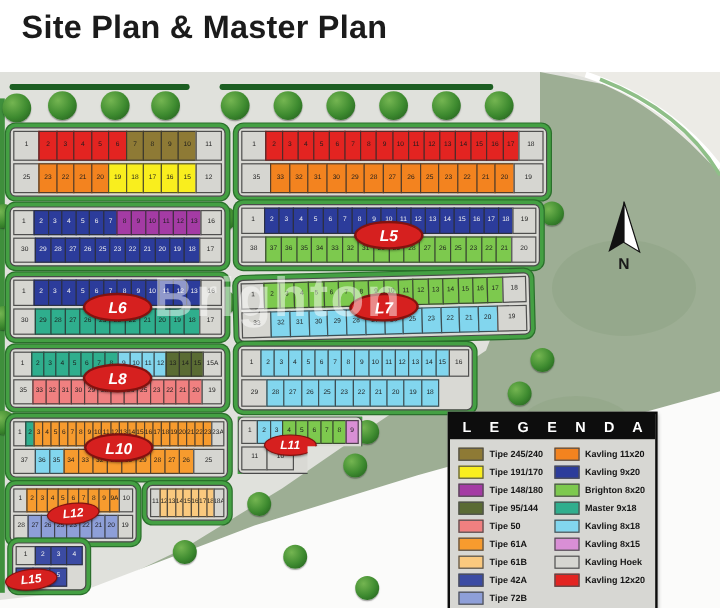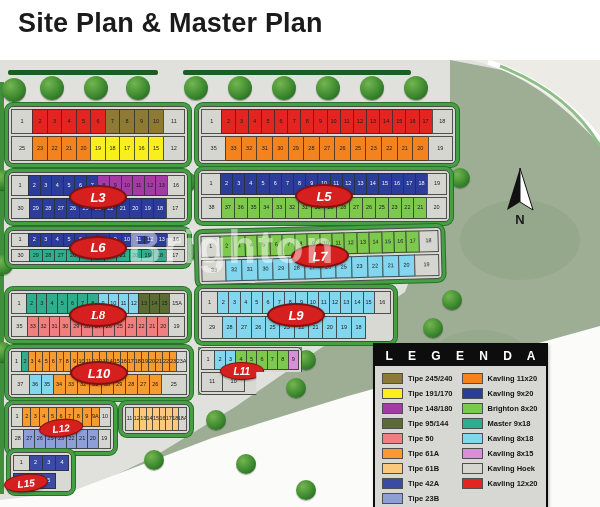--- a/index.html
+++ b/index.html
@@ -199,21 +199,20 @@
           <div class="lot" style="flex-grow: 1; background: rgb(44, 60, 155); color: rgb(243, 243, 243);">26</div>
           <div class="lot" style="flex-grow: 1; background: rgb(44, 60, 155); color: rgb(243, 243, 243);">25</div>
           <div class="lot" style="flex-grow: 1; background: rgb(44, 60, 155); color: rgb(243, 243, 243);">23</div>
           <div class="lot" style="flex-grow: 1; background: rgb(44, 60, 155); color: rgb(243, 243, 243);">22</div>
           <div class="lot" style="flex-grow: 1; background: rgb(44, 60, 155); color: rgb(243, 243, 243);">21</div>
           <div class="lot" style="flex-grow: 1; background: rgb(44, 60, 155); color: rgb(243, 243, 243);">20</div>
           <div class="lot" style="flex-grow: 1; background: rgb(44, 60, 155); color: rgb(243, 243, 243);">19</div>
           <div class="lot" style="flex-grow: 1; background: rgb(44, 60, 155); color: rgb(243, 243, 243);">18</div>
           <div class="lot" style="flex-grow: 1.5; background: rgb(214, 214, 209);">17</div>
         </div>
-        <div class="badge" style="left: 50%; top: 50%;">L3</div>
       </div>
       <div class="block" style="left: 198px; top: 110px; width: 252px; height: 52px;">
         <div class="row">
           <div class="lot" style="flex-grow: 1.6; background: rgb(214, 214, 209);">1</div>
           <div class="lot" style="flex-grow: 1; background: rgb(44, 60, 155); color: rgb(243, 243, 243);">2</div>
           <div class="lot" style="flex-grow: 1; background: rgb(44, 60, 155); color: rgb(243, 243, 243);">3</div>
           <div class="lot" style="flex-grow: 1; background: rgb(44, 60, 155); color: rgb(243, 243, 243);">4</div>
           <div class="lot" style="flex-grow: 1; background: rgb(44, 60, 155); color: rgb(243, 243, 243);">5</div>
           <div class="lot" style="flex-grow: 1; background: rgb(44, 60, 155); color: rgb(243, 243, 243);">6</div>
           <div class="lot" style="flex-grow: 1; background: rgb(44, 60, 155); color: rgb(243, 243, 243);">7</div>
@@ -245,21 +244,21 @@
           <div class="lot" style="flex-grow: 1; background: rgb(125, 201, 78);">27</div>
           <div class="lot" style="flex-grow: 1; background: rgb(125, 201, 78);">26</div>
           <div class="lot" style="flex-grow: 1; background: rgb(125, 201, 78);">25</div>
           <div class="lot" style="flex-grow: 1; background: rgb(125, 201, 78);">23</div>
           <div class="lot" style="flex-grow: 1; background: rgb(125, 201, 78);">22</div>
           <div class="lot" style="flex-grow: 1; background: rgb(125, 201, 78);">21</div>
           <div class="lot" style="flex-grow: 1.6; background: rgb(214, 214, 209);">20</div>
         </div>
         <div class="badge" style="left: 50%; top: 50%;">L5</div>
       </div>
-      <div class="block" style="left: 8px; top: 170px; width: 180px; height: 35px;">
+      <div class="block" style="left: 8px; top: 170px; width: 180px; height: 52px;">
         <div class="row">
           <div class="lot" style="flex-grow: 1.5; background: rgb(214, 214, 209);">1</div>
           <div class="lot" style="flex-grow: 1; background: rgb(44, 60, 155); color: rgb(243, 243, 243);">2</div>
           <div class="lot" style="flex-grow: 1; background: rgb(44, 60, 155); color: rgb(243, 243, 243);">3</div>
           <div class="lot" style="flex-grow: 1; background: rgb(44, 60, 155); color: rgb(243, 243, 243);">4</div>
           <div class="lot" style="flex-grow: 1; background: rgb(44, 60, 155); color: rgb(243, 243, 243);">5</div>
           <div class="lot" style="flex-grow: 1; background: rgb(44, 60, 155); color: rgb(243, 243, 243);">6</div>
           <div class="lot" style="flex-grow: 1; background: rgb(44, 60, 155); color: rgb(243, 243, 243);">7</div>
           <div class="lot" style="flex-grow: 1; background: rgb(44, 60, 155); color: rgb(243, 243, 243);">8</div>
           <div class="lot" style="flex-grow: 1; background: rgb(44, 60, 155); color: rgb(243, 243, 243);">9</div>
@@ -354,21 +353,21 @@
           <div class="lot" style="flex-grow: 1; background: rgb(240, 128, 128);">28</div>
           <div class="lot" style="flex-grow: 1; background: rgb(240, 128, 128);">27</div>
           <div class="lot" style="flex-grow: 1; background: rgb(240, 128, 128);">26</div>
           <div class="lot" style="flex-grow: 1; background: rgb(240, 128, 128);">25</div>
           <div class="lot" style="flex-grow: 1; background: rgb(240, 128, 128);">23</div>
           <div class="lot" style="flex-grow: 1; background: rgb(240, 128, 128);">22</div>
           <div class="lot" style="flex-grow: 1; background: rgb(240, 128, 128);">21</div>
           <div class="lot" style="flex-grow: 1; background: rgb(240, 128, 128);">20</div>
           <div class="lot" style="flex-grow: 1.5; background: rgb(214, 214, 209);">19</div>
         </div>
-        <div class="badge" style="left: 50%; top: 50%; font-family: Liberation Serif, serif;">L8</div>
+        <div class="badge" style="left: 50%; top: 50%;">L8</div>
       </div>
       <div class="block" style="left: 198px; top: 228px; width: 196px; height: 54px;">
         <div class="row">
           <div class="lot" style="flex-grow: 1.5; background: rgb(214, 214, 209);">1</div>
           <div class="lot" style="flex-grow: 1; background: rgb(130, 214, 238);">2</div>
           <div class="lot" style="flex-grow: 1; background: rgb(130, 214, 238);">3</div>
           <div class="lot" style="flex-grow: 1; background: rgb(130, 214, 238);">4</div>
           <div class="lot" style="flex-grow: 1; background: rgb(130, 214, 238);">5</div>
           <div class="lot" style="flex-grow: 1; background: rgb(130, 214, 238);">6</div>
           <div class="lot" style="flex-grow: 1; background: rgb(130, 214, 238);">7</div>
@@ -389,21 +388,20 @@
           <div class="lot" style="flex-grow: 1; background: rgb(130, 214, 238);">26</div>
           <div class="lot" style="flex-grow: 1; background: rgb(130, 214, 238);">25</div>
           <div class="lot" style="flex-grow: 1; background: rgb(130, 214, 238);">23</div>
           <div class="lot" style="flex-grow: 1; background: rgb(130, 214, 238);">22</div>
           <div class="lot" style="flex-grow: 1; background: rgb(130, 214, 238);">21</div>
           <div class="lot" style="flex-grow: 1; background: rgb(130, 214, 238);">20</div>
           <div class="lot" style="flex-grow: 1; background: rgb(130, 214, 238);">19</div>
           <div class="lot" style="flex-grow: 1; background: rgb(130, 214, 238);">18</div>
           <div class="lot empty" style="flex-grow: 1.8;"></div>
         </div>
-        <div class="badge" style="left: 50%; top: 50%;">L9</div>
       </div>
       <div class="block" style="left: 8px; top: 288px; width: 182px; height: 50px;">
         <div class="row">
           <div class="lot" style="flex-grow: 1.5; background: rgb(214, 214, 209);">1</div>
           <div class="lot" style="flex-grow: 1; background: rgb(47, 174, 141);">2</div>
           <div class="lot" style="flex-grow: 1; background: rgb(247, 155, 46);">3</div>
           <div class="lot" style="flex-grow: 1; background: rgb(247, 155, 46);">4</div>
           <div class="lot" style="flex-grow: 1; background: rgb(247, 155, 46);">5</div>
           <div class="lot" style="flex-grow: 1; background: rgb(247, 155, 46);">6</div>
           <div class="lot" style="flex-grow: 1; background: rgb(247, 155, 46);">7</div>
@@ -557,21 +555,21 @@
           <div class="legend-item">
             <span class="swatch" style="background: rgb(250, 201, 126);"></span>
             <span class="legend-label">Tipe 61B</span>
           </div>
           <div class="legend-item">
             <span class="swatch" style="background: rgb(59, 75, 163);"></span>
             <span class="legend-label">Tipe 42A</span>
           </div>
           <div class="legend-item">
             <span class="swatch" style="background: rgb(142, 159, 216);"></span>
-            <span class="legend-label">Tipe 23B</span>
+            <span class="legend-label">Tipe 72B</span>
           </div>
         </div>
       <div class="legend-col" id="legend-col-b">
           <div class="legend-item">
             <span class="swatch" style="background: rgb(243, 131, 31);"></span>
             <span class="legend-label">Kavling 11x20</span>
           </div>
           <div class="legend-item">
             <span class="swatch" style="background: rgb(44, 60, 155);"></span>
             <span class="legend-label">Kavling 9x20</span>

